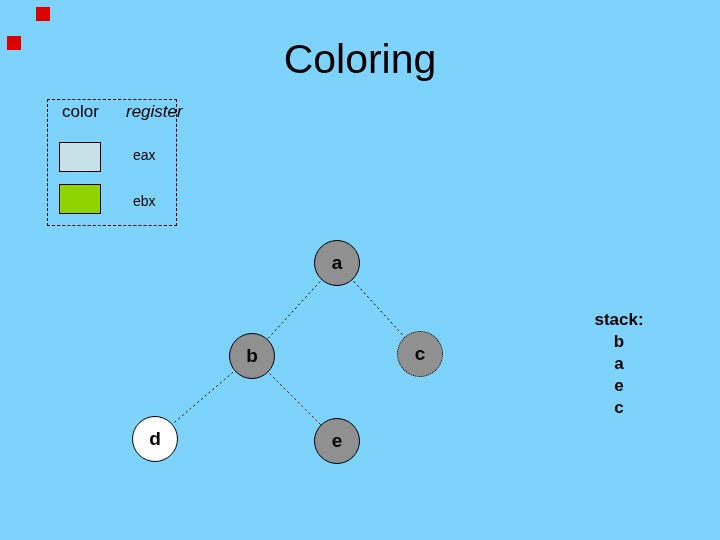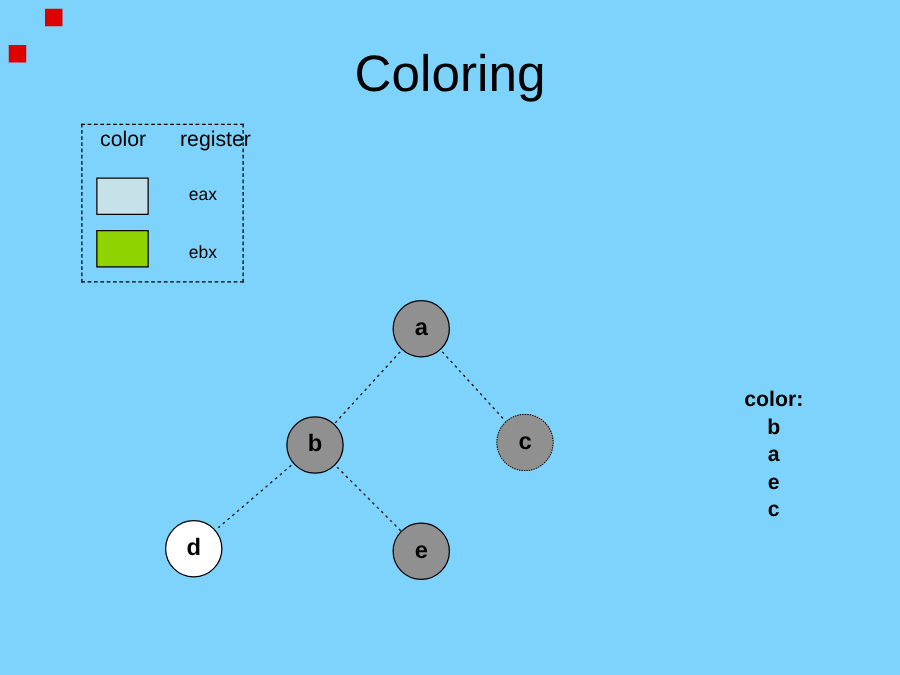--- a/index.html
+++ b/index.html
@@ -27,36 +27,36 @@
     left: 0;
     width: 100%;
     text-align: center;
     font-size: 41px;
     font-weight: 400;
     color: #000;
     margin: 0;
   }
   .legend {
     position: absolute;
-    left: 65px;
+    left: 47px;
     top: 99px;
     width: 130px;
     height: 127px;
     border: 1px dashed #000;
     box-sizing: border-box;
     text-align: right;
   }
   .legend-header {
     position: absolute;
     font-size: 17px;
     color: #000;
     line-height: 20px;
   }
   .legend-header.h-color { left: 14px; top: 2px; }
-  .legend-header.h-register { left: 78px; top: 2px; }
+  .legend-header.h-register { left: 78px; top: 2px; font-style: italic; }
   .legend-swatch {
     position: absolute;
     left: 11px;
     width: 42px;
     height: 30px;
     border: 1px solid #000;
     box-sizing: border-box;
   }
   .legend-swatch.row0 { top: 42px; }
   .legend-swatch.row1 { top: 84px; }
@@ -129,20 +129,20 @@
 
   <div>
       <div class="node" style="left: 314px; top: 240px; width: 46px; height: 46px; background: rgb(144, 144, 144); border-style: solid;">a</div>
       <div class="node" style="left: 229px; top: 333px; width: 46px; height: 46px; background: rgb(144, 144, 144); border-style: solid;">b</div>
       <div class="node" style="left: 397px; top: 331px; width: 46px; height: 46px; background: rgb(144, 144, 144); border-style: dotted;">c</div>
       <div class="node" style="left: 132px; top: 416px; width: 46px; height: 46px; background: rgb(255, 255, 255); border-style: solid;">d</div>
       <div class="node" style="left: 314px; top: 418px; width: 46px; height: 46px; background: rgb(144, 144, 144); border-style: solid;">e</div>
     </div>
 
   <div class="stack">
-    <div>color:</div>
+    <div>stack:</div>
     <div>b</div>
     <div>a</div>
     <div>e</div>
     <div>c</div>
   </div>
 
 </div>
 
 </body></html>

